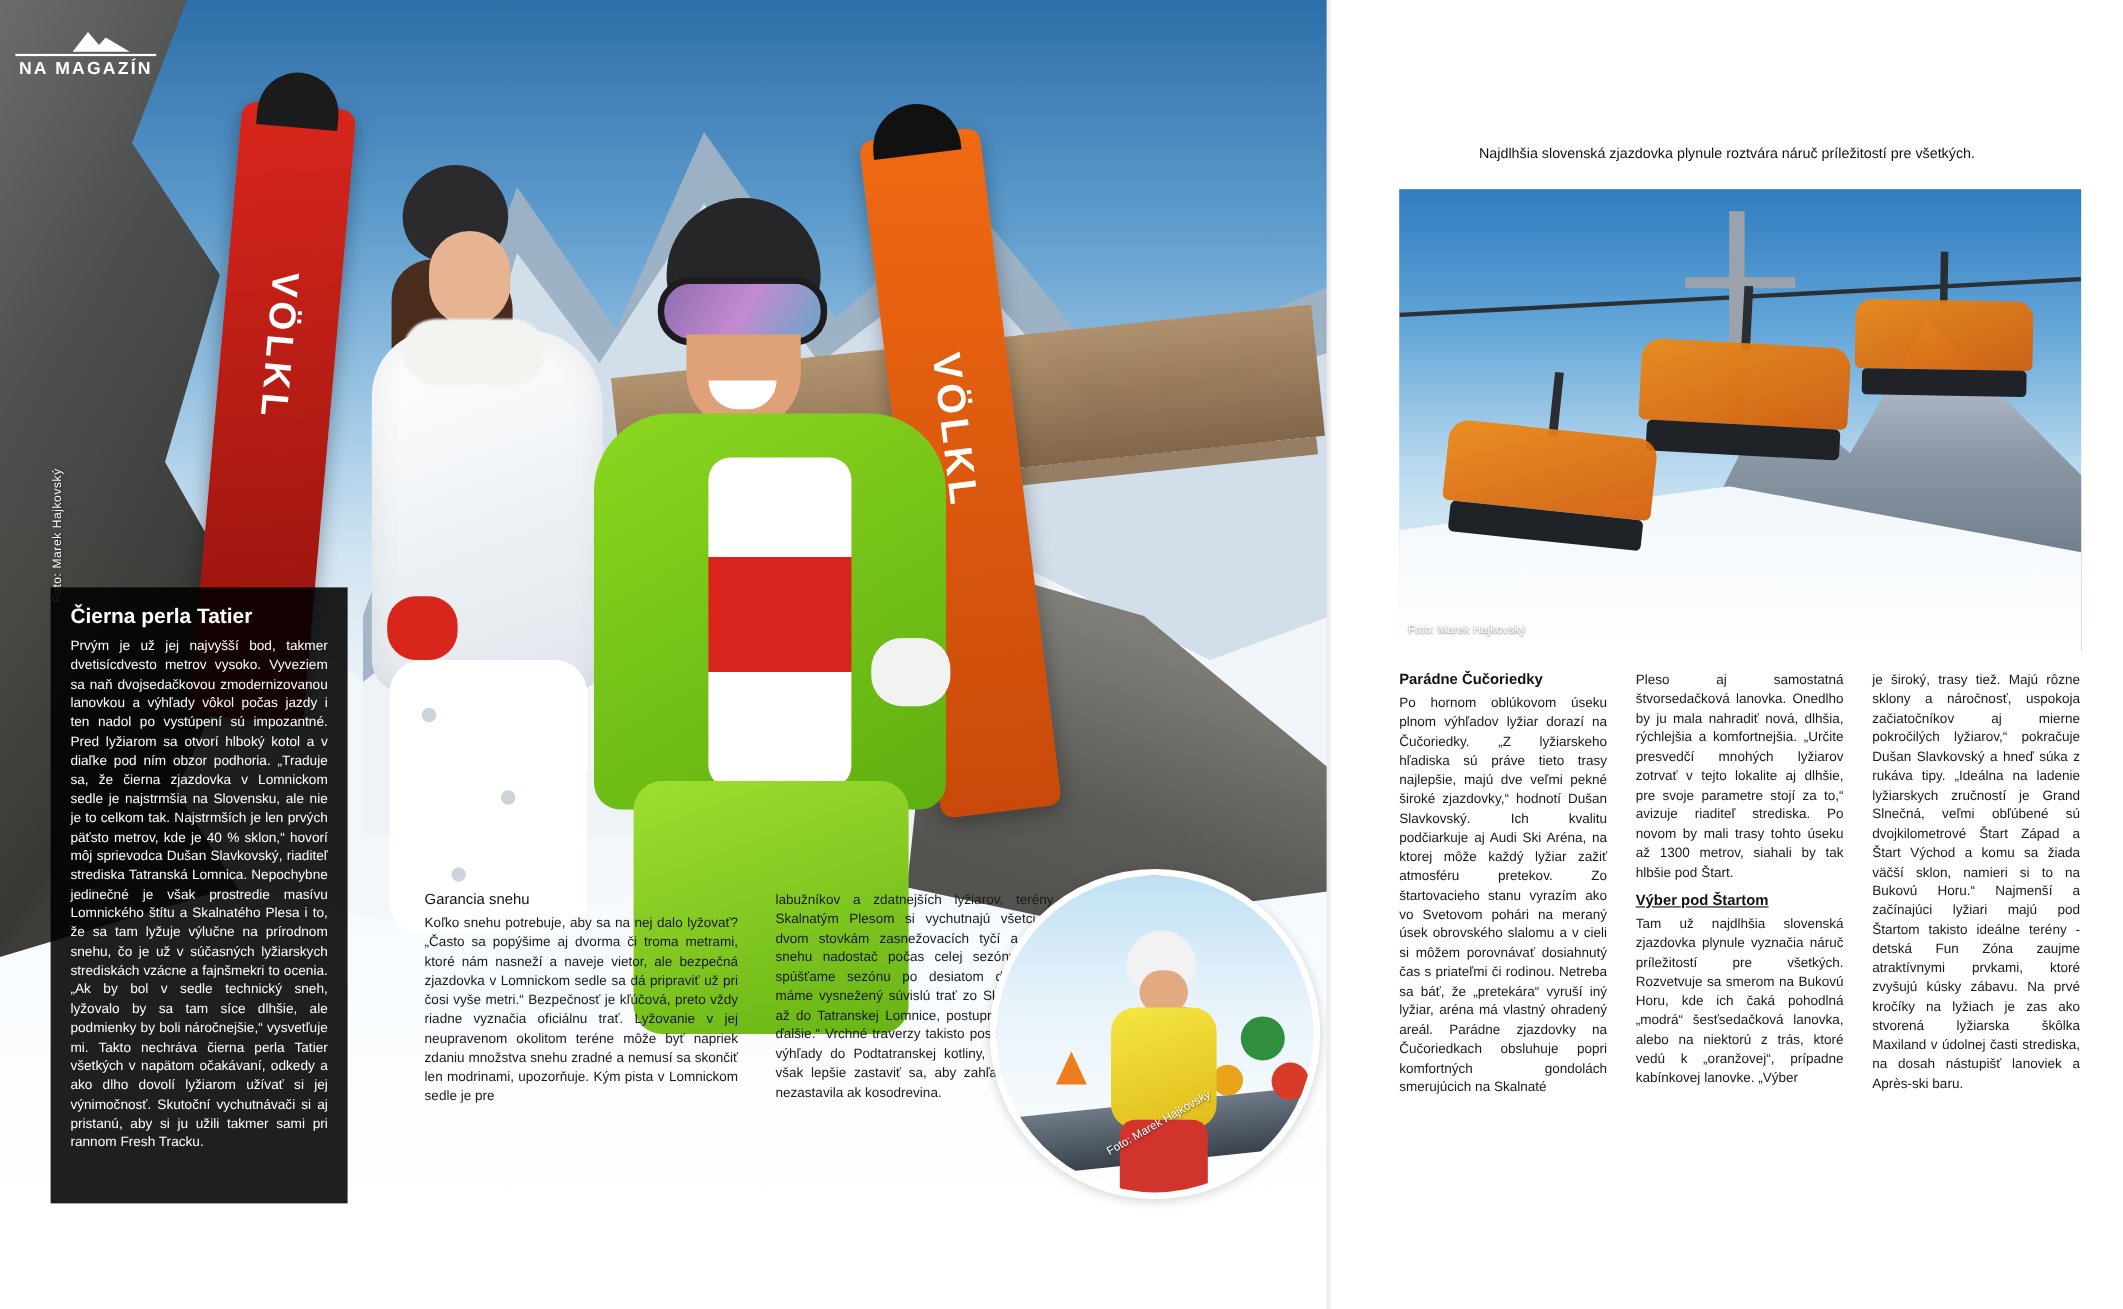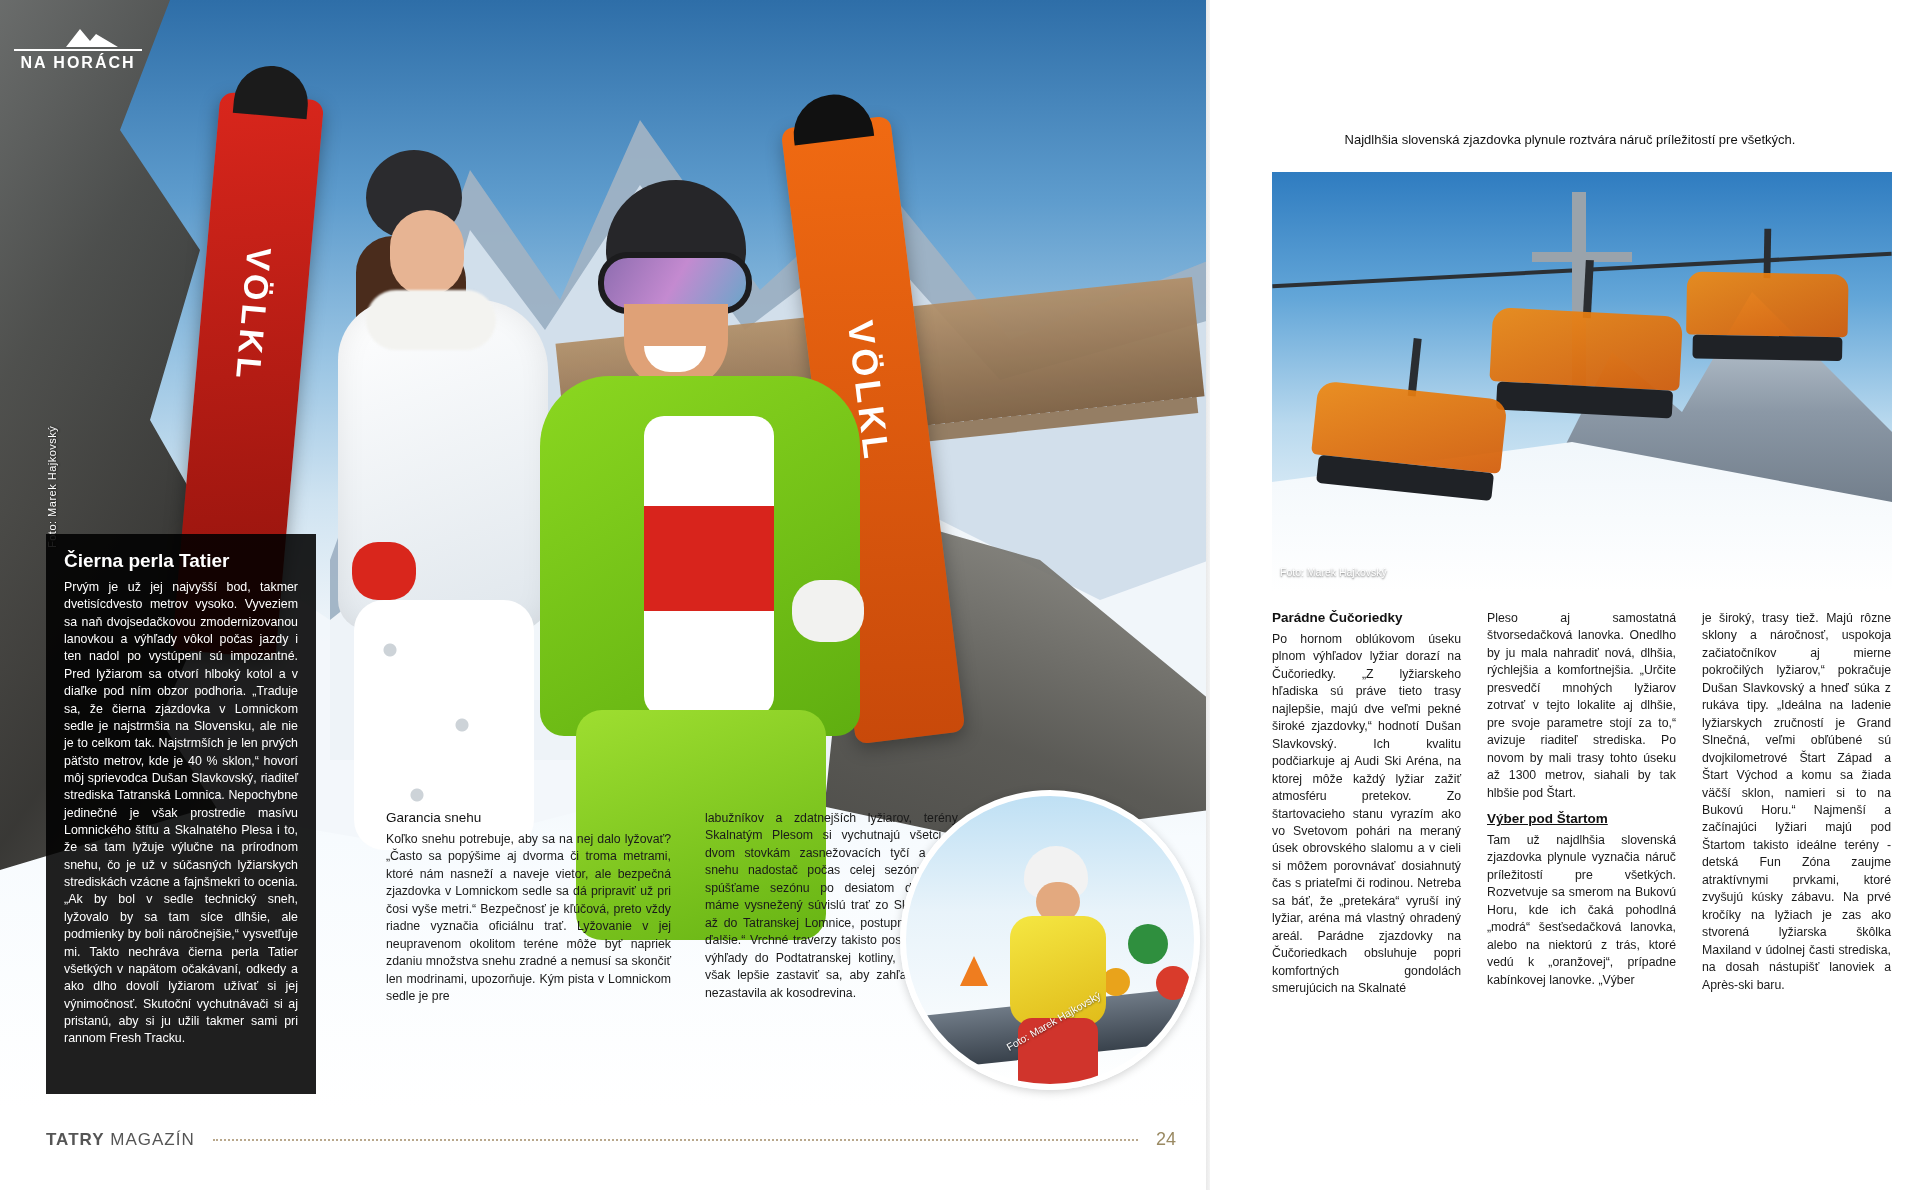--- a/index.html
+++ b/index.html
@@ -261,21 +261,21 @@
         <div class="jacket"></div>
           <div class="stripe"></div>
           <div class="pants2"></div>
           <div class="glove2"></div>
       </div>
 
       <div class="logo">
         <svg class="mark" viewBox="0 0 60 24">
           <polygon points="4,22 18,4 28,16 34,9 56,22" fill="#ffffff"></polygon>
         </svg>
-        <div class="label">NA HORÁCH</div>
+        <div class="label">NA MAGAZÍN</div>
       </div>
 
       <div class="credit-vert">Foto: Marek Hajkovský</div>
 
       <div class="black-box">
         <h3>Čierna perla Tatier</h3>
         <p>Prvým je už jej najvyšší bod, takmer dvetisícdvesto metrov vysoko. Vyveziem sa naň dvojsedačkovou zmodernizovanou lanovkou a výhľady vôkol počas jazdy i ten nadol po vystúpení sú impozantné. Pred lyžiarom sa otvorí hlboký kotol a v diaľke pod ním obzor podhoria. „Traduje sa, že čierna zjazdovka v Lomnickom sedle je najstrmšia na Slovensku, ale nie je to celkom tak. Najstrmších je len prvých päťsto metrov, kde je 40 % sklon,“ hovorí môj sprievodca Dušan Slavkovský, riaditeľ strediska Tatranská Lomnica. Nepochybne jedinečné je však prostredie masívu Lomnického štítu a Skalnatého Plesa i to, že sa tam lyžuje výlučne na prírodnom snehu, čo je už v súčasných lyžiarskych strediskách vzácne a fajnšmekri to ocenia. „Ak by bol v sedle technický sneh, lyžovalo by sa tam síce dlhšie, ale podmienky by boli náročnejšie,“ vysvetľuje mi. Takto nechráva čierna perla Tatier všetkých v napätom očakávaní, odkedy a ako dlho dovolí lyžiarom užívať si jej výnimočnosť. Skutoční vychutnávači si aj pristanú, aby si ju užili takmer sami pri rannom Fresh Tracku.</p>
       </div>
     </div>
 
@@ -296,27 +296,20 @@
       <div class="b1"></div>
         <div class="b2"></div>
         <div class="b3"></div>
       <div class="kid-helmet"></div>
         <div class="kid-face"></div>
         <div class="kid-body"></div>
         <div class="kid-legs"></div>
     </div>
     <div class="circle-credit">Foto: Marek Hajkovský</div>
 
-    <div class="footer-left">
-      <div class="brand">
-        <span style="font-weight:bold">TATRY</span><span> MAGAZÍN</span>
-      </div>
-      <div class="dotline"></div>
-      <div class="pagenum">24</div>
-    </div>
   </div>
 
   <div class="spine"></div>
 
   <div class="right-page">
 
     <div class="rp-deck">Najdlhšia slovenská zjazdovka plynule roztvára náruč príležitostí pre všetkých.</div>
 
     <div class="photo-lift">
       <div class="peak"></div>

